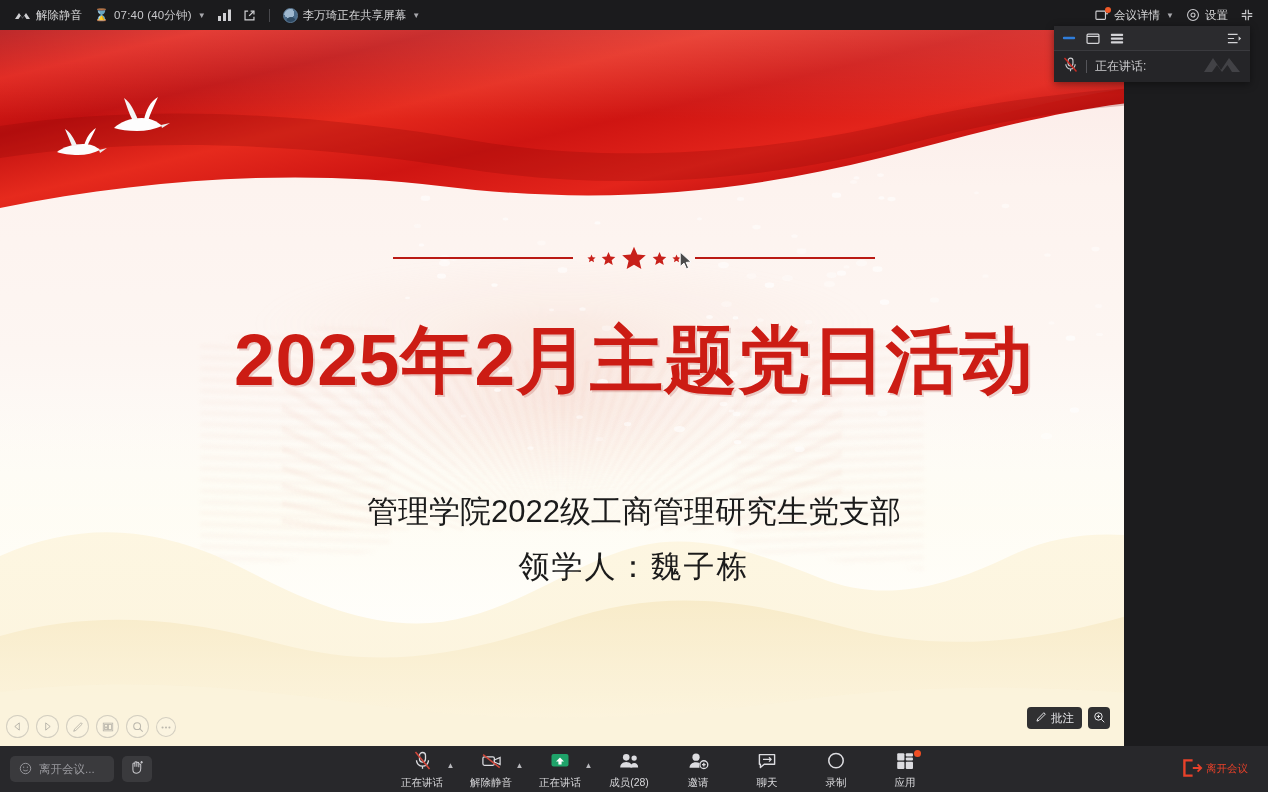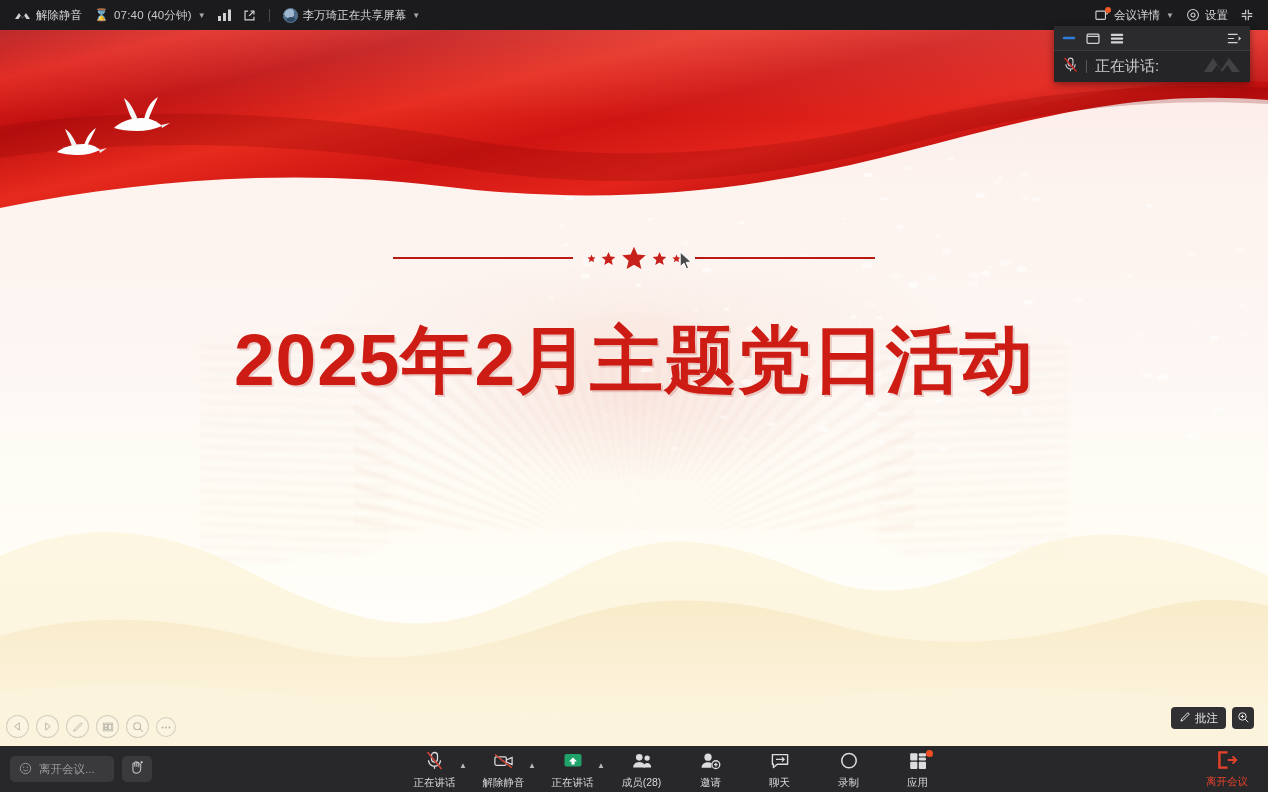--- a/index.html
+++ b/index.html
@@ -41,21 +41,21 @@
     border-radius: 5px 5px 0 0; background:#2f4a63;
   }
 
   .present-dot {
     position: absolute; right: -2px; top: -2px;
     width: 6px; height: 6px; border-radius: 50%; background: #f05a28;
   }
 
   
   .slide {
-    position: absolute; left: 0; top: 30px; width: 1268px; height: 716px;
+    position: absolute; left: 0; top: 30px; width: 1124px; height: 716px;
     overflow: hidden;
     background:
       linear-gradient(to bottom,
         rgba(255,255,255,0) 0%,
         rgba(255,255,255,0) 52%,
         rgba(255,252,240,.55) 68%,
         rgba(255,255,255,.9) 100%),
       linear-gradient(to bottom, #fbe9e6 0%, #fdf3ef 22%, #fdf6f2 45%, #fefcf8 62%, #ffffff 100%);
   }
   
@@ -158,21 +158,21 @@
     height: 24px; background: #2b2b2e; display: flex; align-items: center;
     padding: 0 8px; gap: 10px;
   }
   .fp-head .spacer { flex: 1; }
   .fp-ico { cursor: pointer; display: flex; align-items: center; }
   .fp-body {
     height: 32px; background: #252528; border-top: 1px solid #3a3a3e;
     display: flex; align-items: center; gap: 8px; padding: 0 9px; position: relative;
   }
   .fp-divider { width: 1px; height: 13px; background: #55555a; }
-  .fp-label { color: #cdcdd0; font-size: 15px; }
+  .fp-label { color: #cdcdd0; font-size: 12px; }
   .fp-watermark { position: absolute; right: 8px; bottom: 4px; opacity: .42; }
 
   
   .bottombar {
     position: absolute; left: 0; bottom: 0; width: 1268px; height: 46px;
     background: #28282b; display: flex; align-items: center; z-index: 60;
   }
   .bb-left { display: flex; align-items: center; gap: 8px; padding-left: 10px; }
   .chat-input {
     display: flex; align-items: center; gap: 7px;
@@ -191,21 +191,21 @@
   }
   .bb-caret {
     position: absolute; right: 1px; top: 13px; color: #b9b9bd; font-size: 8px;
   }
   .bb-badge {
     position: absolute; width: 7px; height: 7px; border-radius: 50%;
     background: #f04e23; right: 18px; top: 2px;
   }
   .bb-right { padding-right: 14px; }
   .leave-btn {
-    display: flex; flex-direction: column; align-items: center; gap: 3px;
+    display: flex; flex-direction: row; align-items: center; gap: 3px;
     color: #e8412a; font-size: 10.5px; cursor: pointer; padding: 3px 6px; border-radius: 5px;
   }
 
   
   .cursor { position: absolute; z-index: 80; pointer-events: none; }
 </style>
 </head>
 <body>
 
 <div id="app">
@@ -457,20 +457,22 @@
             <path fill="#c8201a" d="M12 1.6l3.1 7.2 7.8.7-5.9 5.1 1.8 7.6L12 18.2 5.2 22.2l1.8-7.6-5.9-5.1 7.8-.7z"></path>
           </svg>
         <svg class="star" width="9" height="9" viewBox="0 0 24 24">
             <path fill="#c8201a" d="M12 1.6l3.1 7.2 7.8.7-5.9 5.1 1.8 7.6L12 18.2 5.2 22.2l1.8-7.6-5.9-5.1 7.8-.7z"></path>
           </svg>
       </span>
       <span class="dv-line"></span>
     </div>
 
     <div class="slide-title">2025年2月主题党日活动</div>
+    <div class="slide-sub1">管理学院2022级工商管理研究生党支部</div>
+    <div class="slide-sub2">领学人：魏子栋</div>
 
     <div class="ppt-ctrls">
       <div class="ppt-btn">
         <svg width="9" height="9" viewBox="0 0 10 10">
             <path d="M7 1 L2 5 L7 9 Z" fill="none" stroke="currentColor" stroke-width="1.1" stroke-linejoin="round"></path>
           </svg>
       </div>
       <div class="ppt-btn">
         <svg width="9" height="9" viewBox="0 0 10 10">
             <path d="M3 1 L8 5 L3 9 Z" fill="none" stroke="currentColor" stroke-width="1.1" stroke-linejoin="round"></path>

